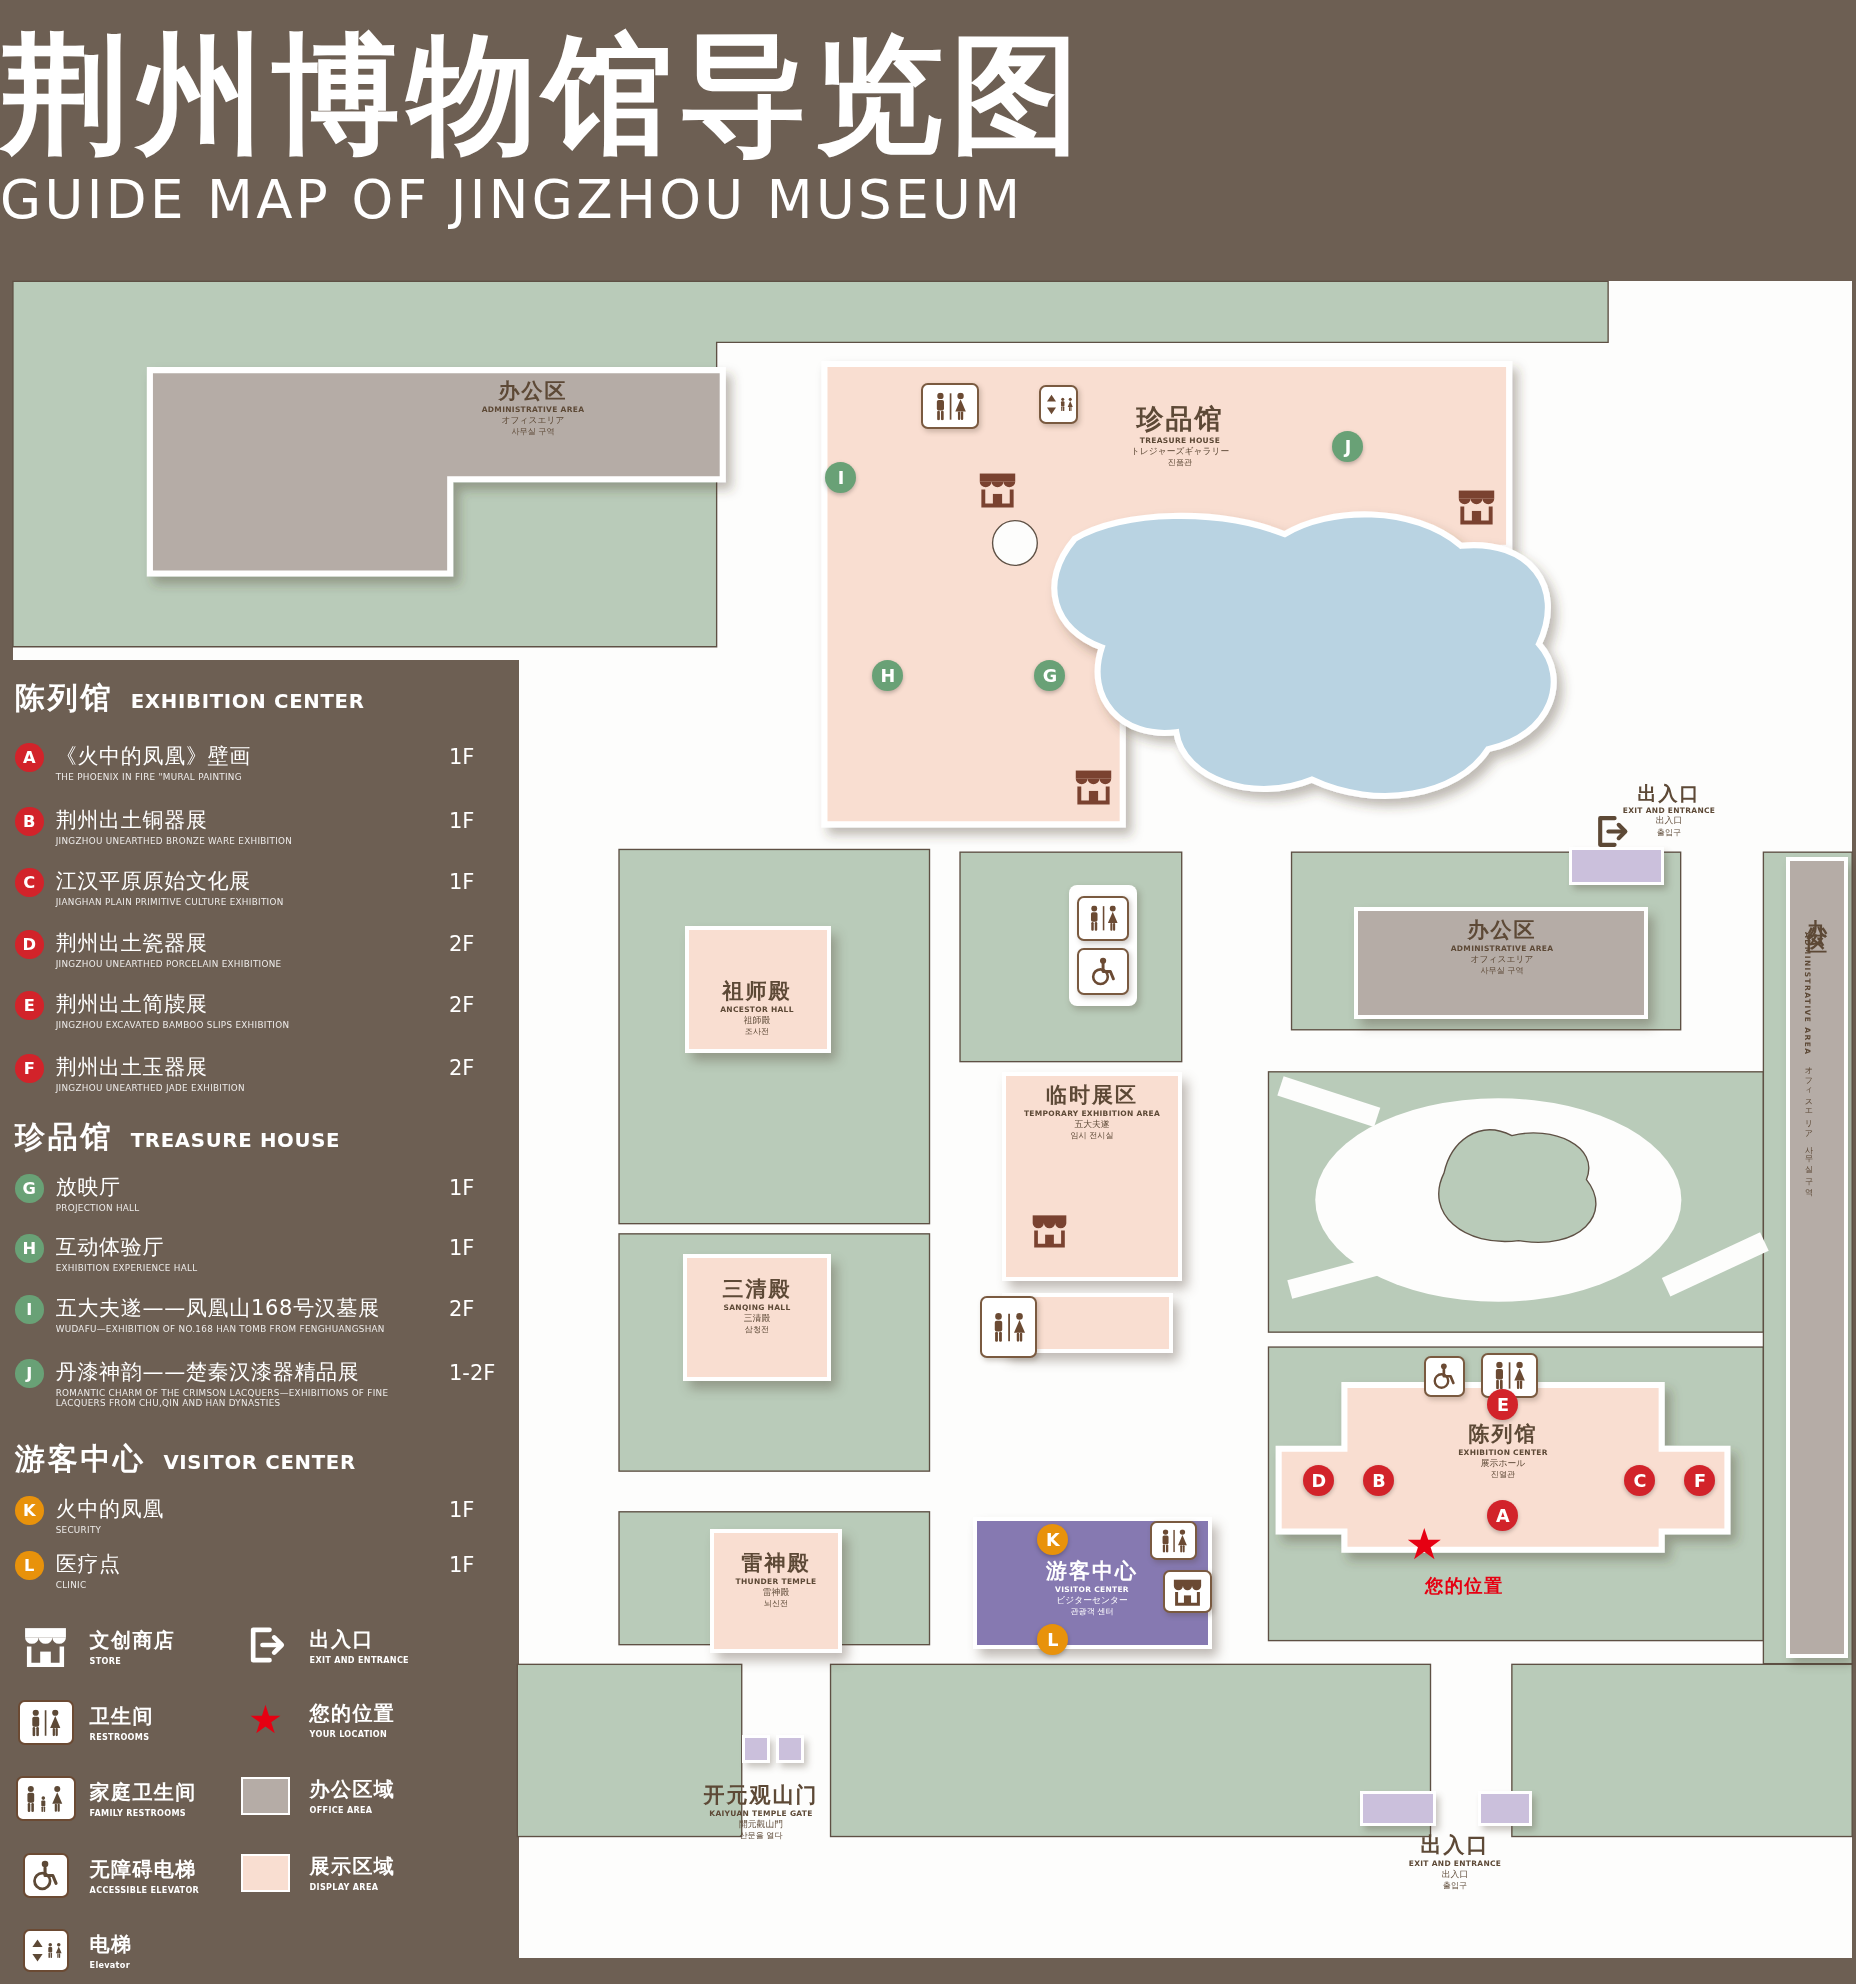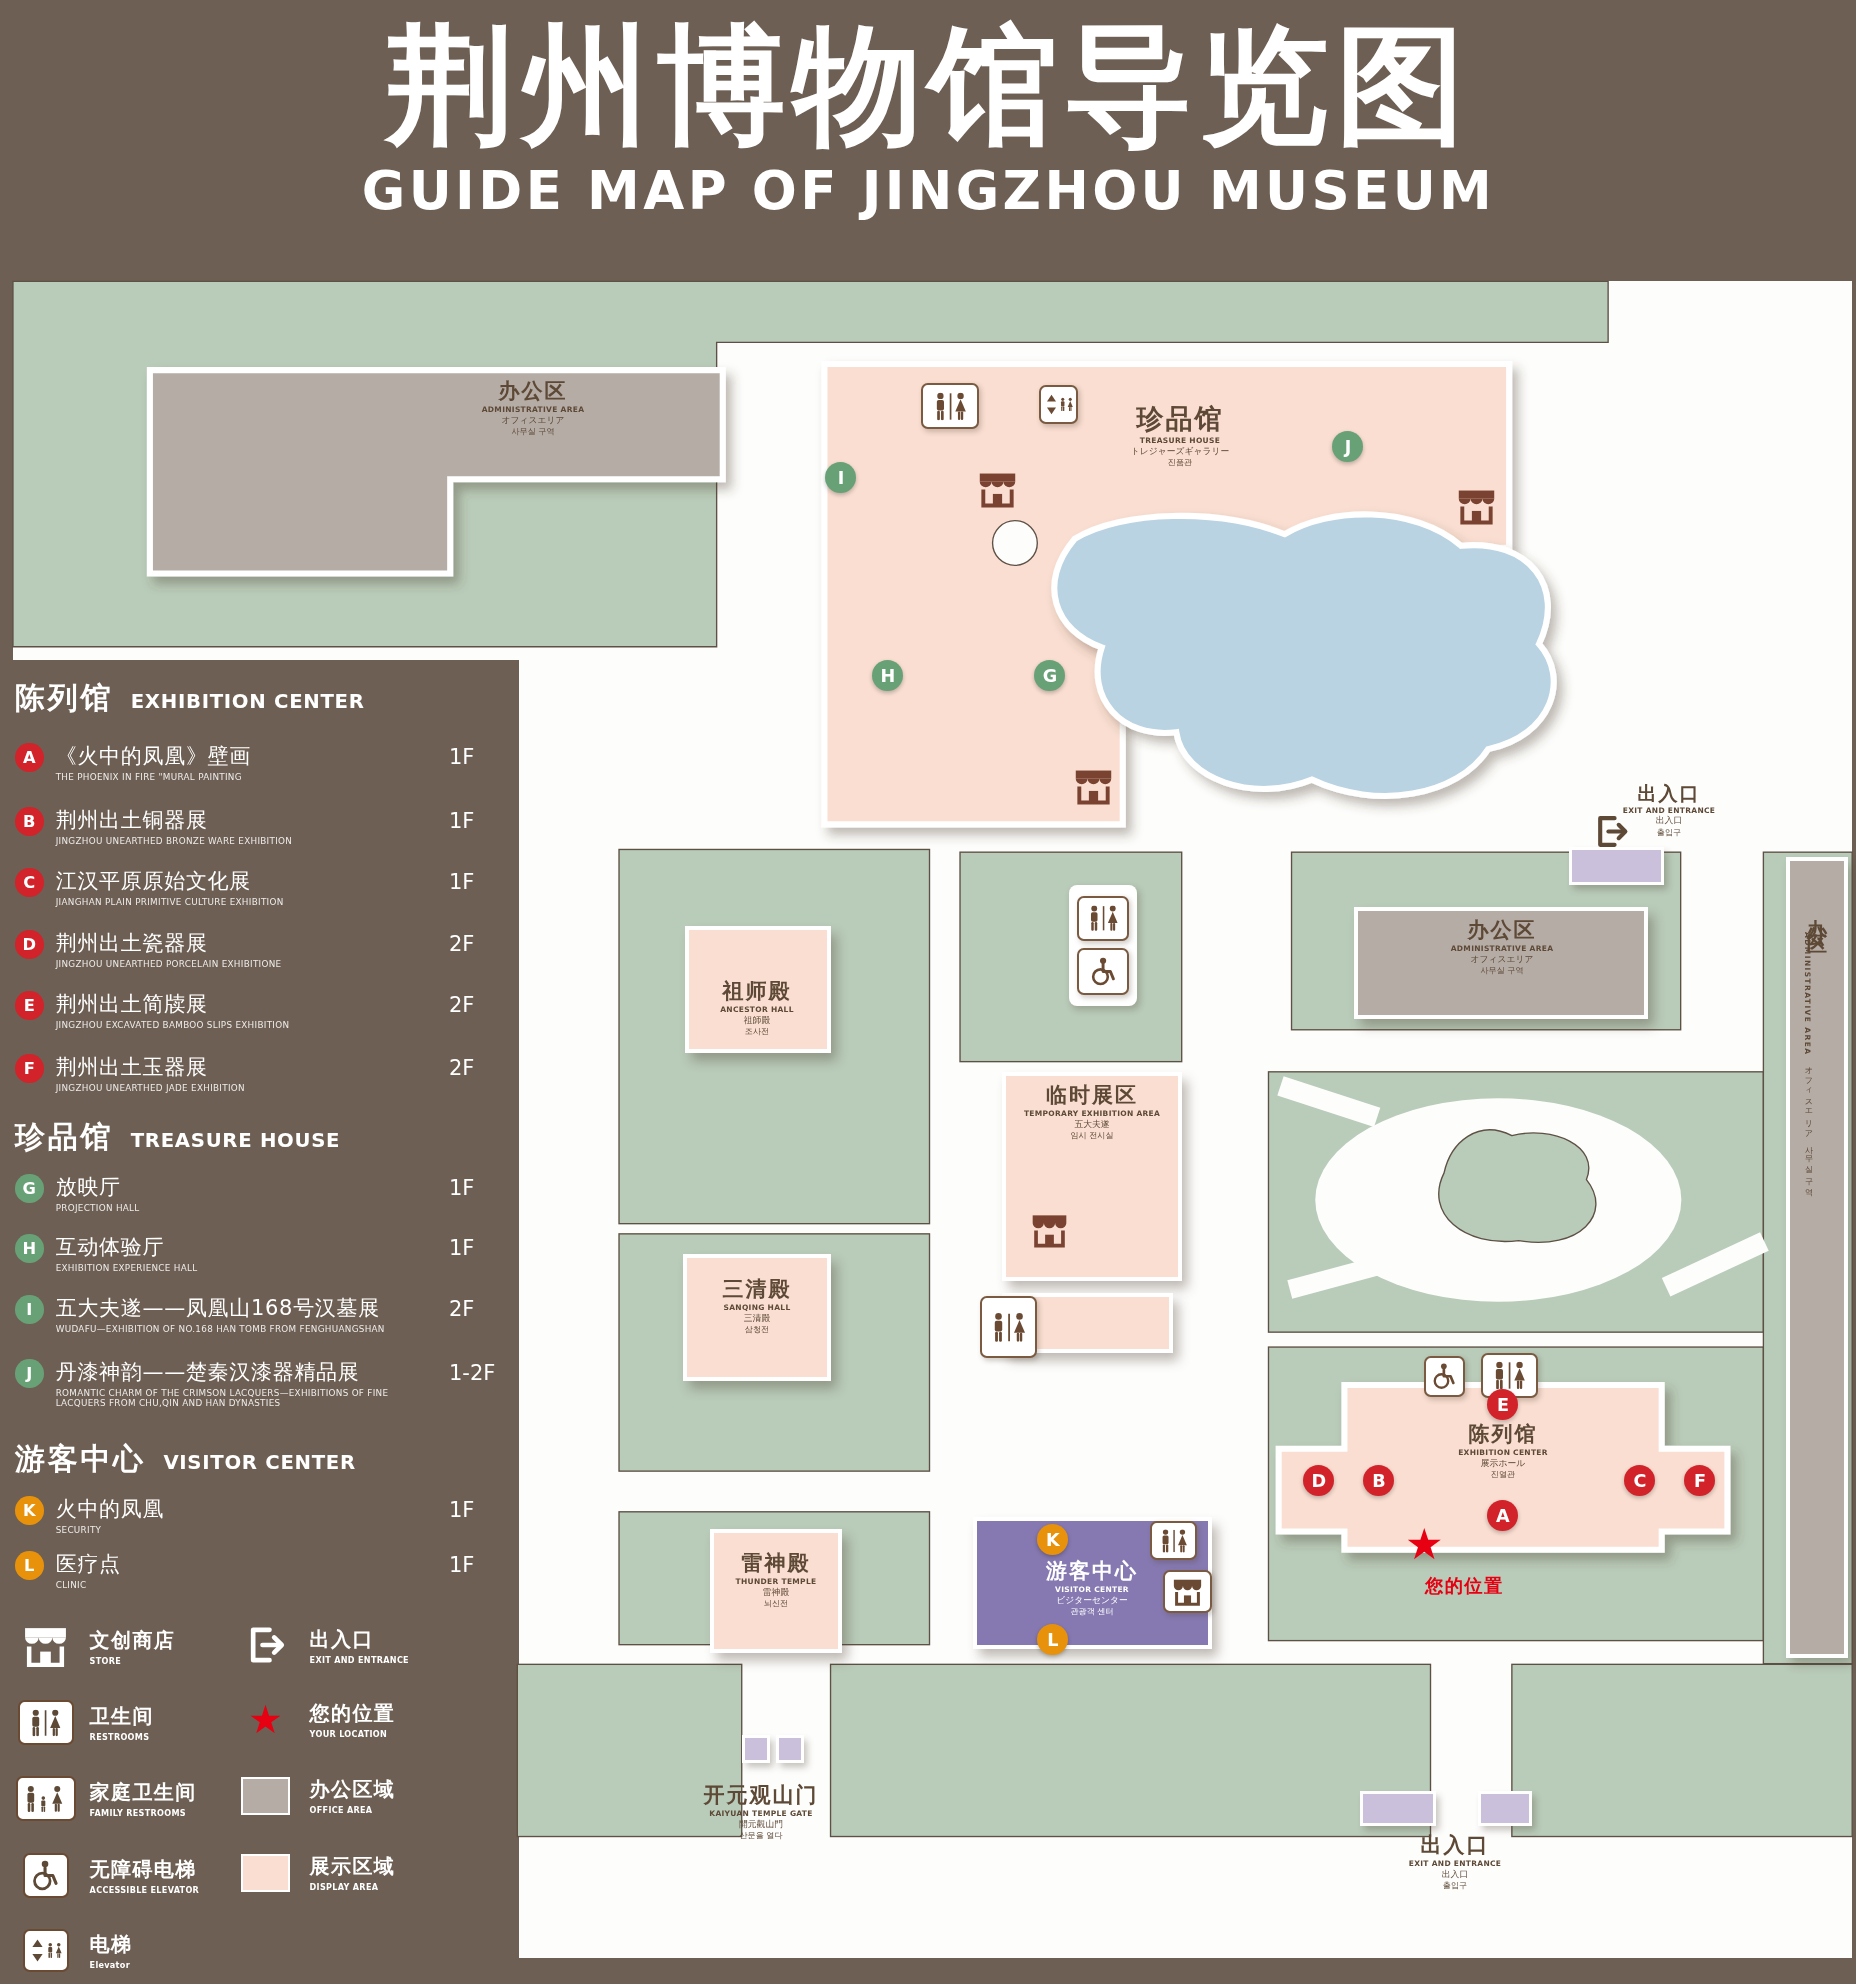--- a/index.html
+++ b/index.html
@@ -1,21 +1,21 @@
 <!DOCTYPE html>
 <html style="font-size:11px"><head>
 <meta charset="utf-8">
 <style>
   html,body{margin:0;padding:0;background:#6D5F53;}
   .stage{position:relative;width:1857px;height:1985px;background:#6D5F53;overflow:hidden;
          font-family:"DejaVu Sans","Liberation Sans",sans-serif;color:#fff;}
   
-  .hdr{position:absolute;top:7px;left:0;width:100%;text-align:center;}
+  .hdr{position:absolute;top:16px;left:0;width:100%;}
   .hdr .t1{margin-top:11px;font-size:129px;font-weight:900;letter-spacing:6.8px;line-height:1.05;color:#fff;}
-  .hdr .t2{margin-top:6.8px;font-size:53px;font-weight:700;letter-spacing:3.4px;color:#fff;}
+  .hdr .t2{margin-top:6.8px;font-size:53px;font-weight:400;letter-spacing:3.4px;color:#fff;}
   
   .map-white{position:absolute;inset:0;background:#FDFDFC;
     clip-path:polygon(13px 281px,1852px 281px,1852px 1958px,519px 1958px,519px 660px,13px 660px);}
   .map-svg{position:absolute;left:0;top:0;}
   
   .bld{position:absolute;border:4.7px solid #fff;box-shadow:6.1px 7.5px 11px rgba(74,58,44,.35);box-sizing:border-box;}
   .bld.pink{background:#F9DED1;}
   .bld.gray{background:#B5ACA6;}
   .bld.purple{background:#8679B1;}
   .bld.lav{background:#CBC0DC;border-width:3.4px;box-shadow:4.1px 4.7px 6.8px rgba(74,58,44,.3);}

